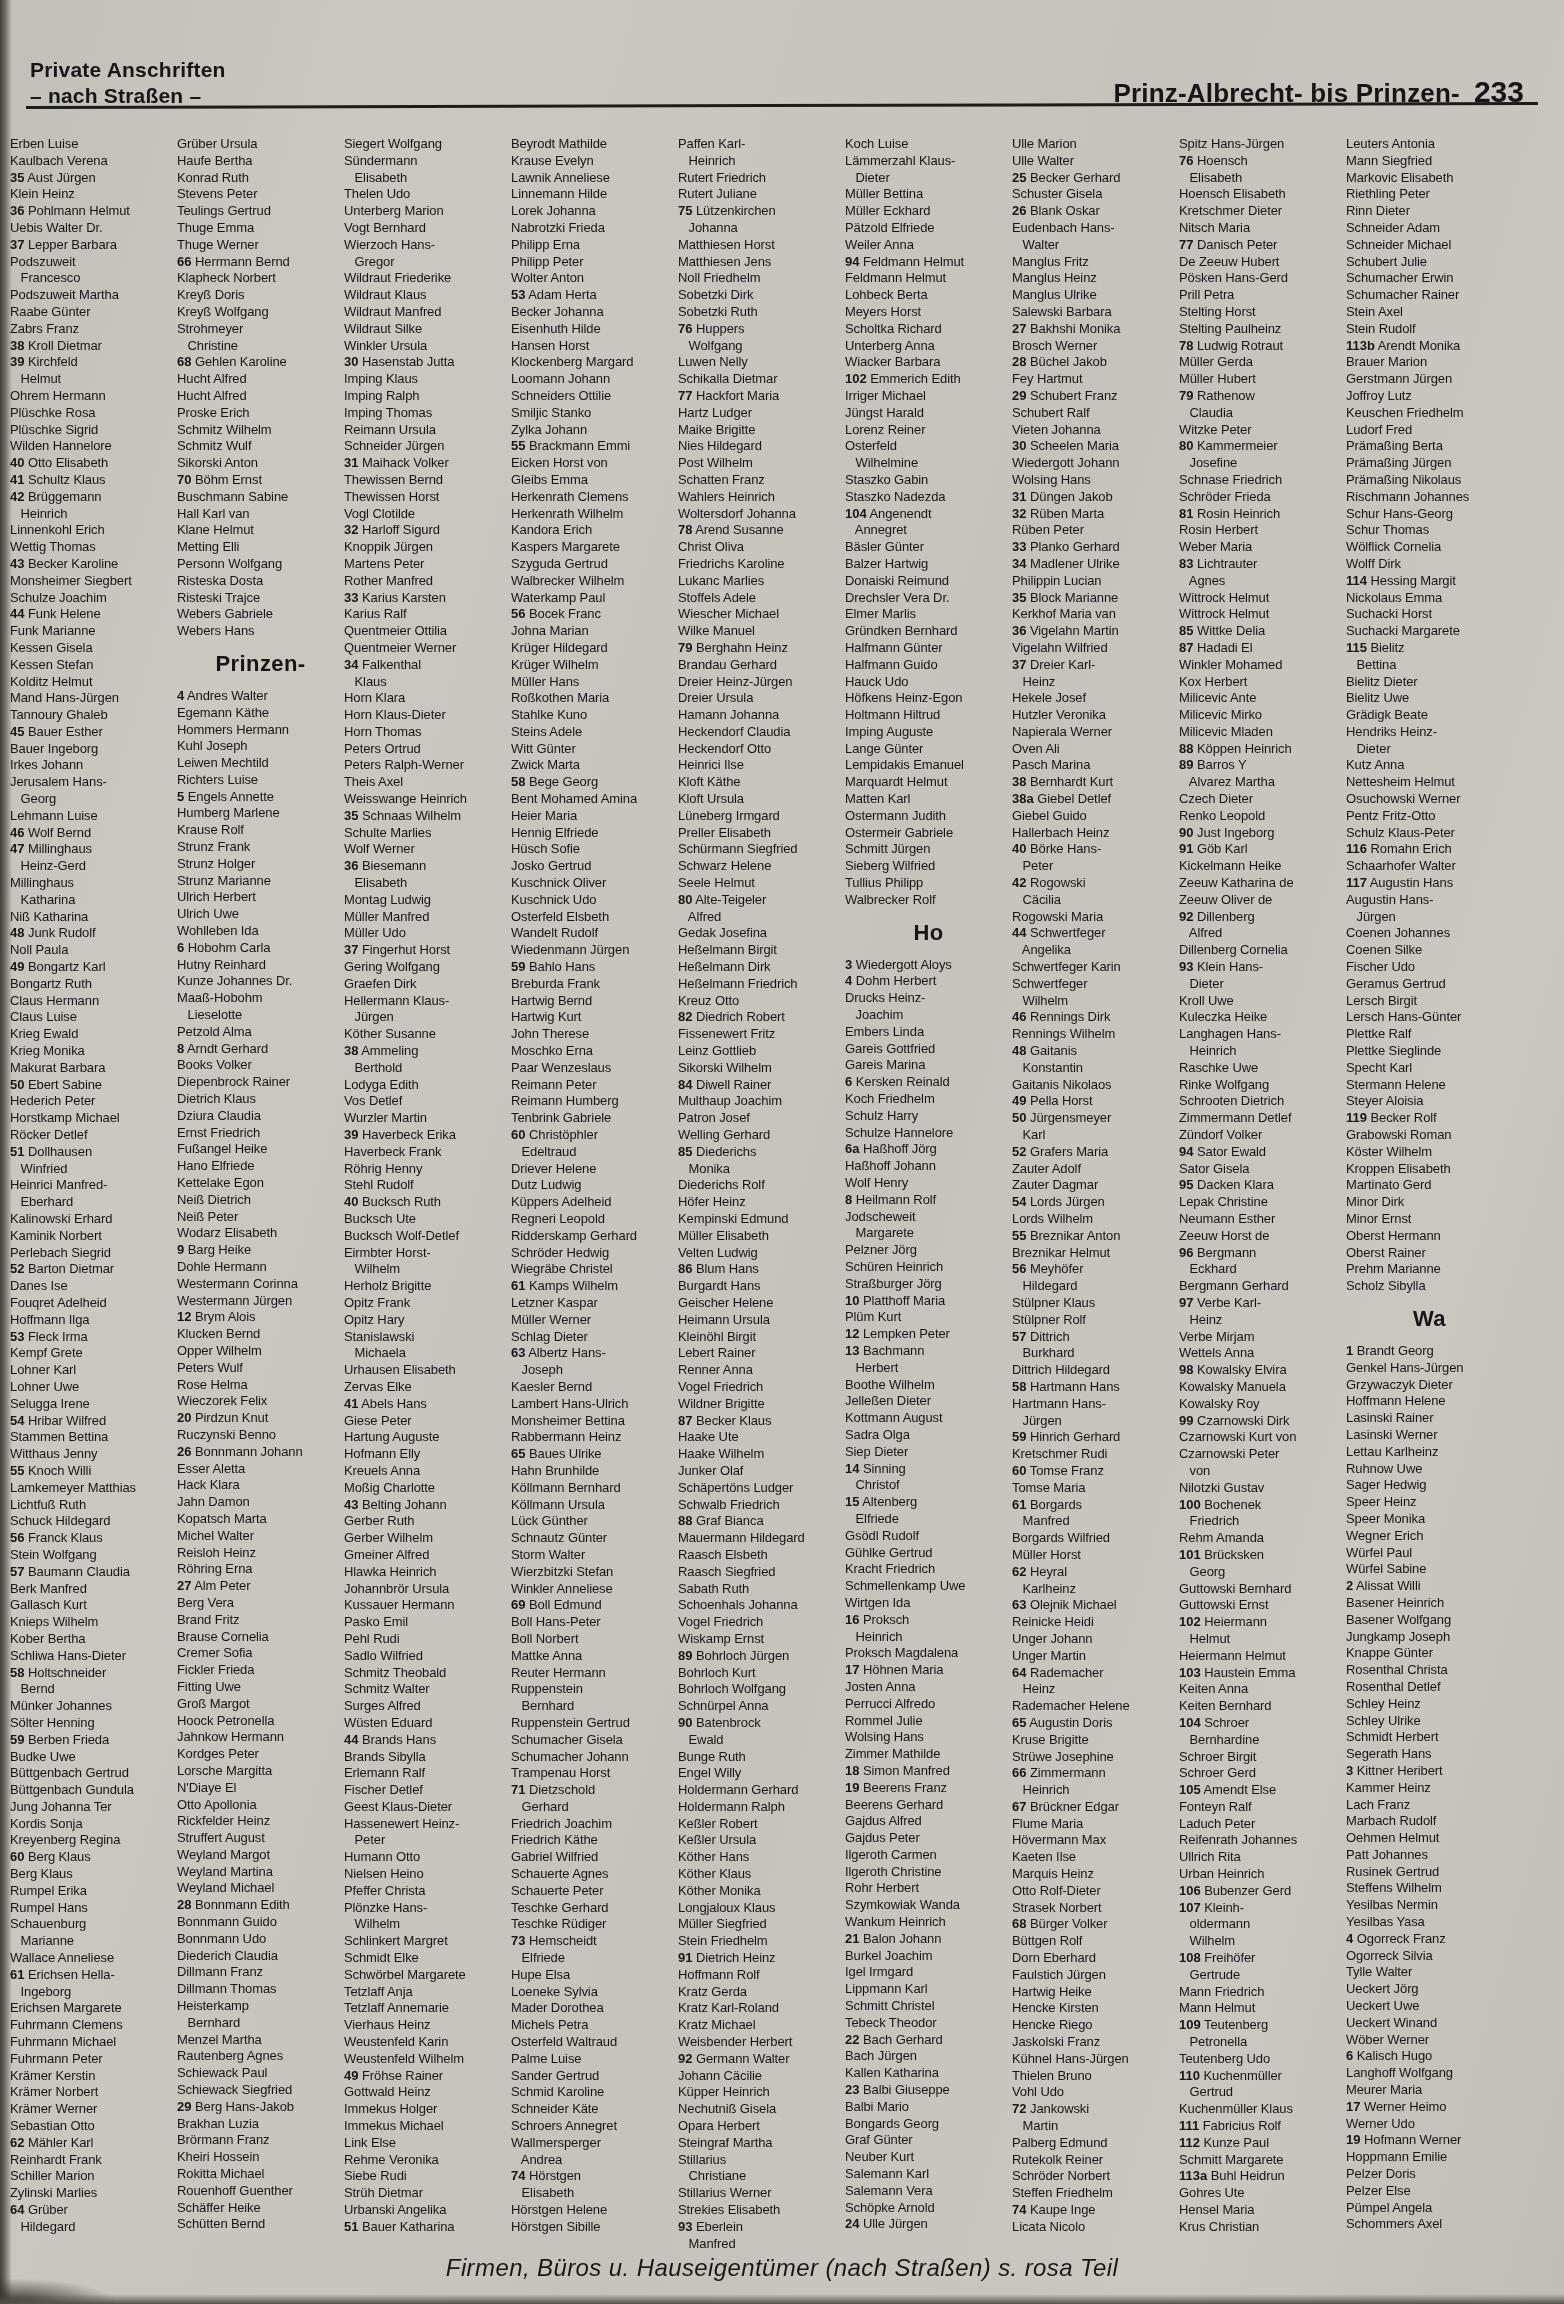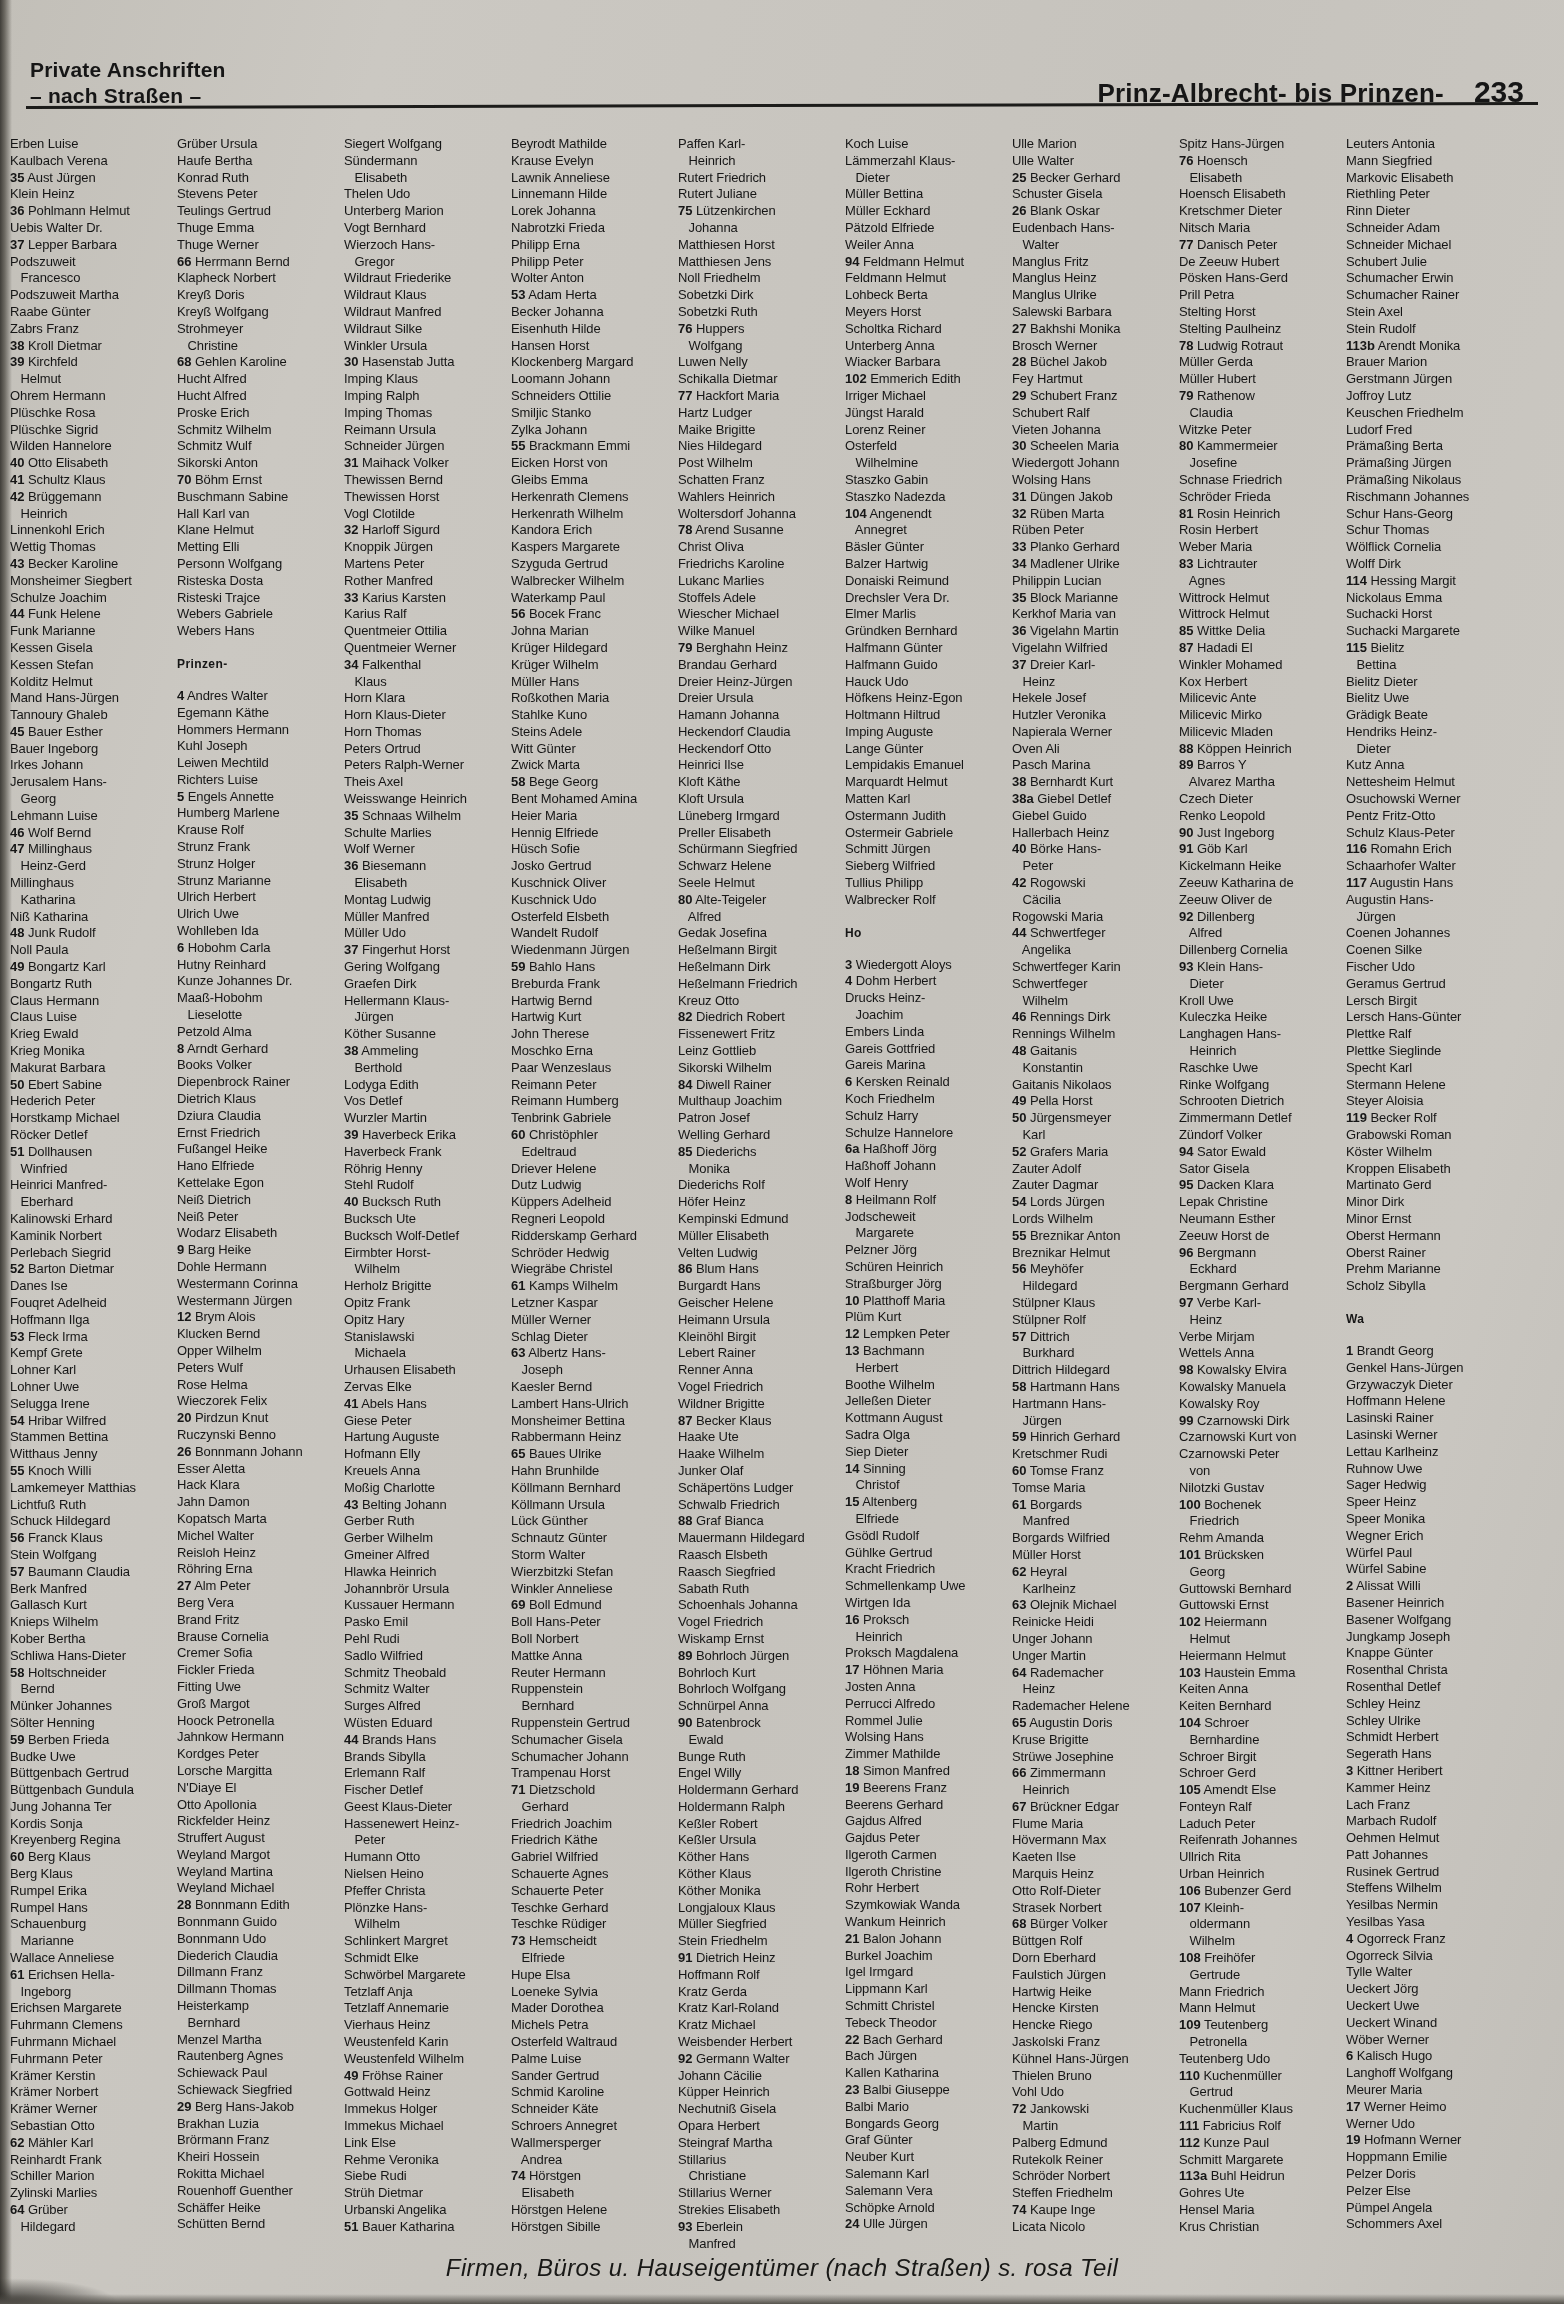--- a/index.html
+++ b/index.html
@@ -3,30 +3,30 @@
 <meta charset="utf-8">
 <style>
   html,body{margin:0;padding:0;}
   body{width:1564px;height:2304px;background:#b7b4ae;font-family:"Liberation Sans","DejaVu Sans",sans-serif;}
   .page{position:relative;width:1564px;height:2304px;background:linear-gradient(105deg,#c2bfb8 0%,#cbc8c2 18%,#c6c3bd 55%,#cac7c1 82%,#c1beb8 100%);color:#161616;overflow:hidden;}
   .edge-left{position:absolute;left:0;top:0;bottom:0;width:12px;background:linear-gradient(90deg,#403e39 0%,#6e6b64 40%,rgba(160,157,150,0)) ;}
   .edge-bottom{position:absolute;left:0;right:0;bottom:0;height:10px;background:linear-gradient(0deg,#55524c,rgba(150,147,140,0));}
   .smudge{position:absolute;left:0;bottom:0;width:120px;height:26px;background:radial-gradient(ellipse at 10% 100%,#2e2c28 0%,rgba(46,44,40,0) 70%);}
   header{position:absolute;top:40px;left:30px;right:40px;display:flex;justify-content:space-between;align-items:flex-end;margin-top:17px;}
   .title-block div{font-weight:bold;font-size:21px;line-height:26px;letter-spacing:.2px;}
-  .range-block{display:flex;align-items:baseline;gap:30px;}
+  .range-block{display:flex;align-items:baseline;gap:14px;}
   .range{font-weight:bold;font-size:26px;letter-spacing:.2px;}
   .pagenum{font-weight:bold;font-size:30px;}
   .rule{position:absolute;top:104px;left:26px;right:26px;height:3px;background:#1c1c1a;transform:rotate(-0.15deg);}
   .columns{position:absolute;top:136px;left:10px;right:8px;display:flex;align-items:flex-start;}
   .col{flex:0 0 167px;width:167px;}
   .ln{font-size:13px;line-height:16.8px;white-space:pre;letter-spacing:-0.1px;}
   .ln b{font-weight:bold;letter-spacing:0;}
   .gap{height:13px;}
-  .street-head{font-weight:bold;font-size:12px;line-height:22px;letter-spacing:.4px;}
+  .street-head{font-weight:bold;font-size:22px;line-height:22px;letter-spacing:.4px;text-align:center;}
   footer{position:absolute;left:0;right:0;bottom:22px;text-align:center;}
   footer span{font-weight:normal;font-style:italic;font-size:24px;letter-spacing:.4px;color:#181816;}
 </style>
 </head>
 <body>
 
 <div class="page">
   <div class="edge-left"></div>
   <header>
     <div class="title-block">

